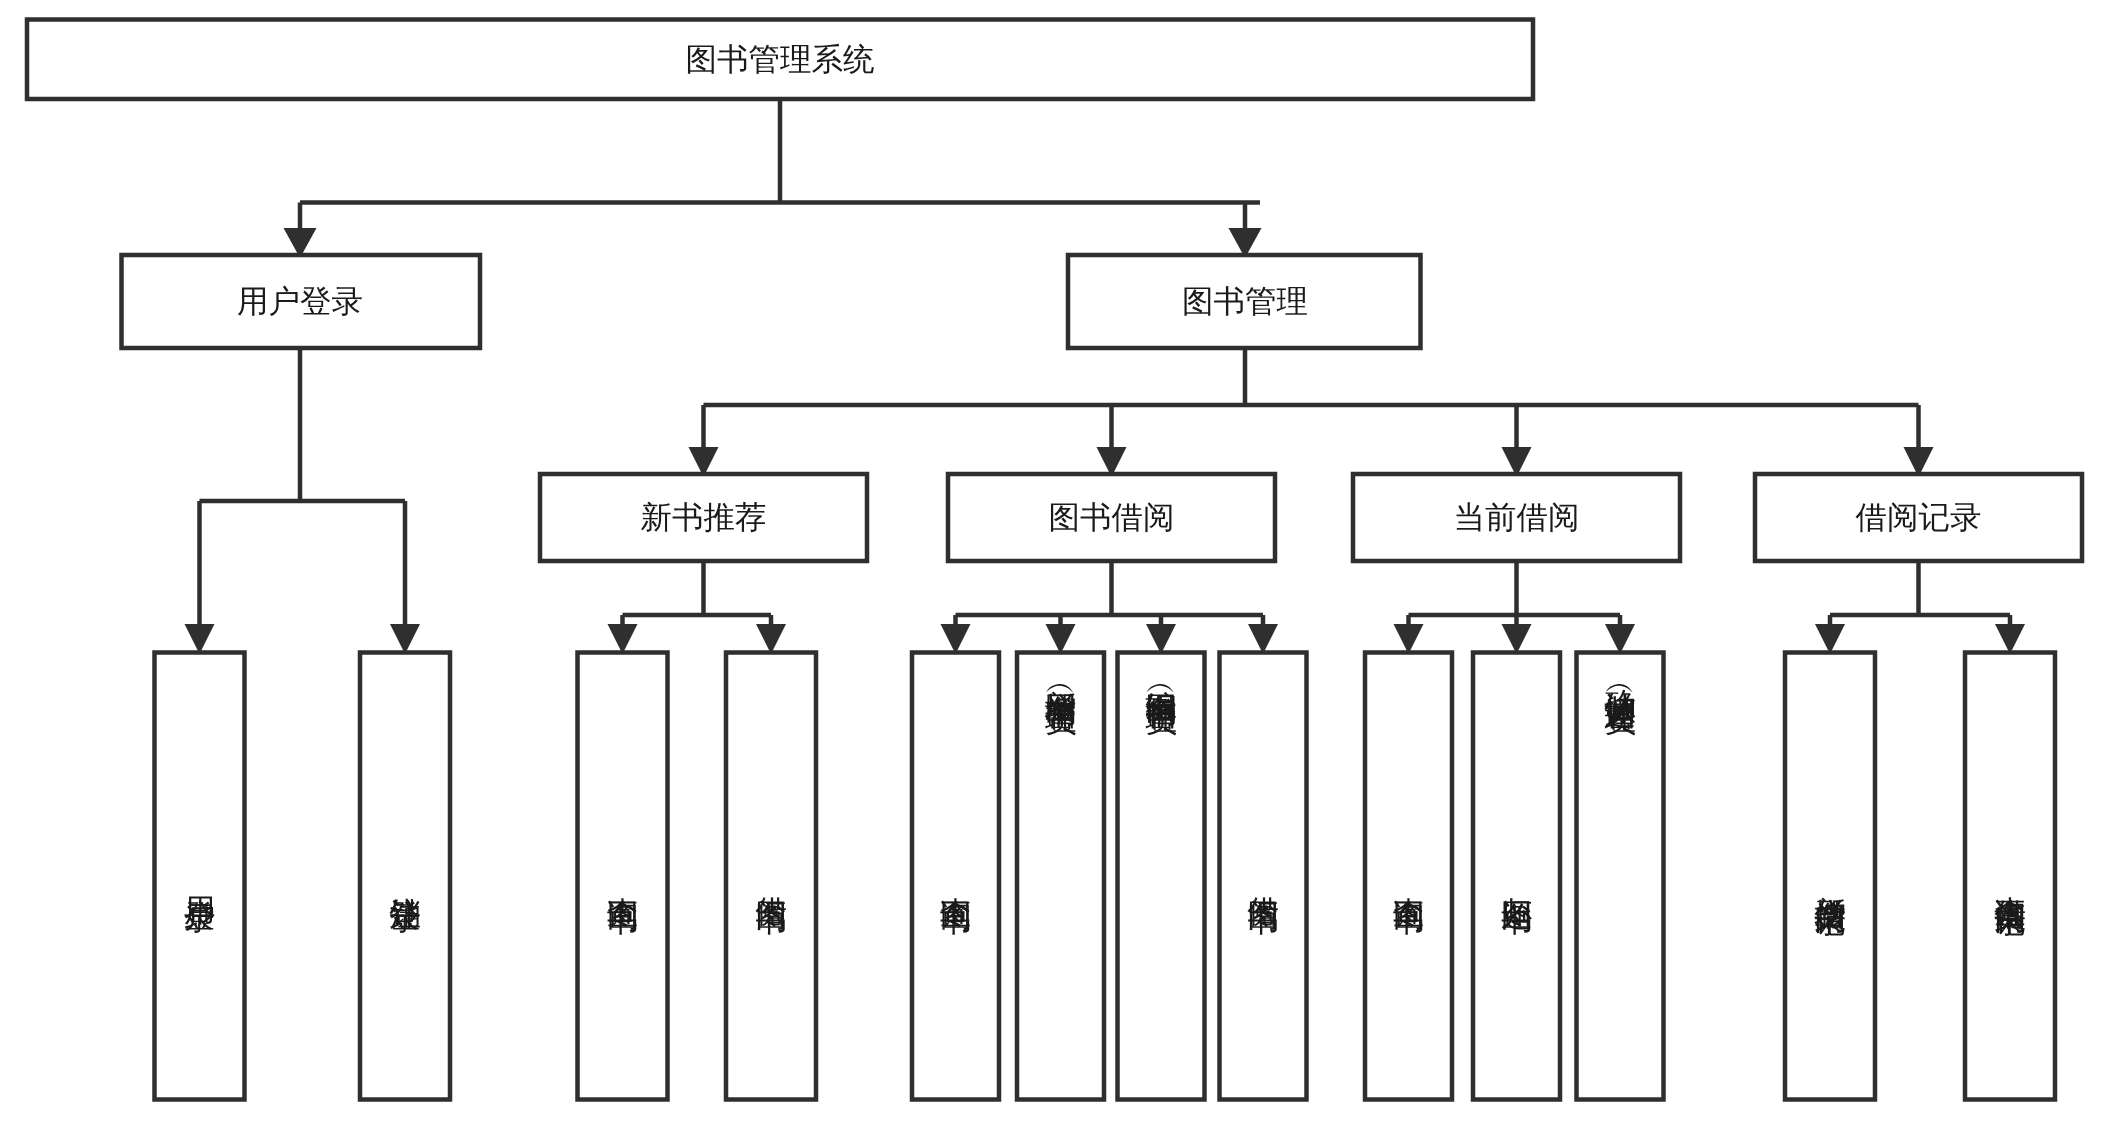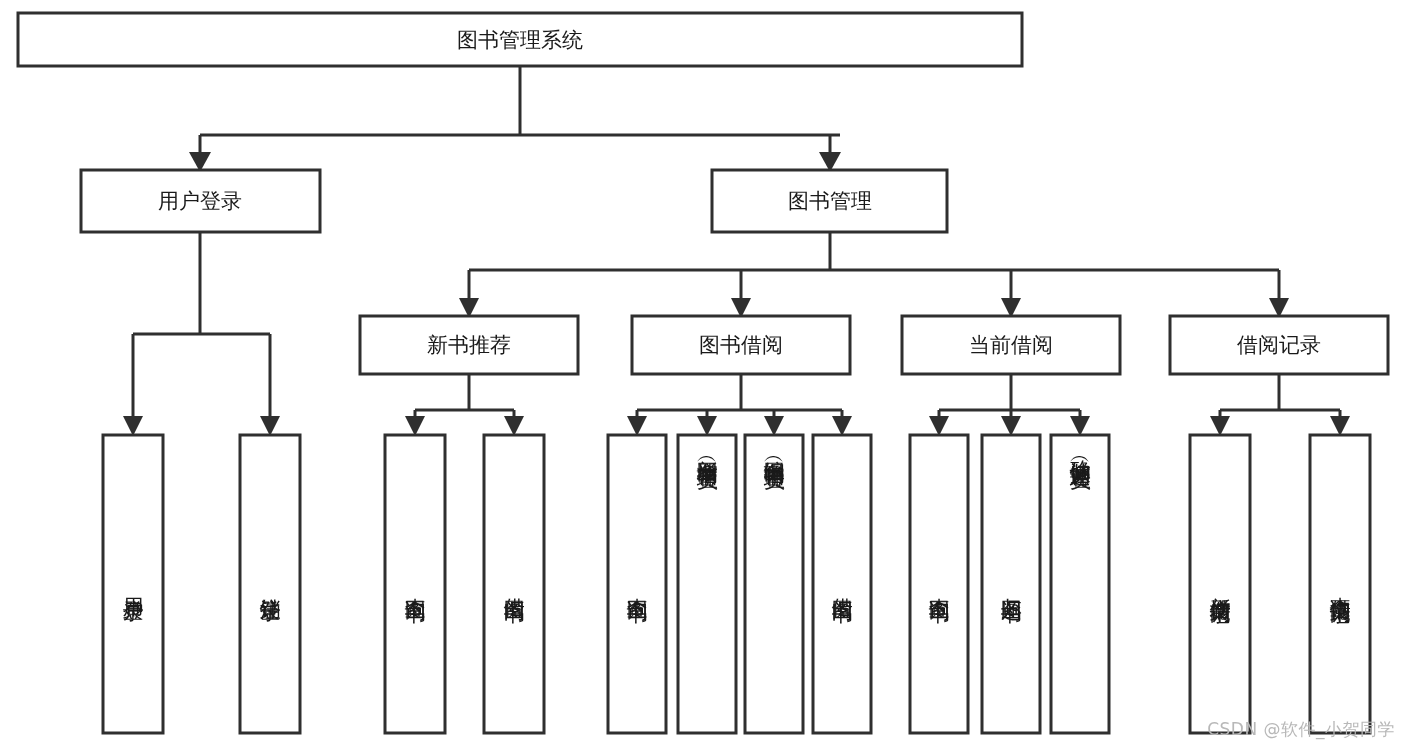--- a/index.html
+++ b/index.html
@@ -244,15 +244,14 @@
   <div class="vert-label-wrap" style="left:1051px; top:435px; width:58px; height:298px; align-items:flex-start;">
     <div class="vert-label" style="margin-top:8px;">确认归还（管理员）</div>
   </div>
   <div class="vert-label-wrap" style="left:1190px; top:435px; width:60px; height:298px;">
     <div class="vert-label">新增借阅记录</div>
   </div>
   <div class="vert-label-wrap" style="left:1310px; top:435px; width:60px; height:298px;">
     <div class="vert-label">查询借阅记录</div>
   </div>
 
-  <div id="watermark">CSDN @软件_小贺同学</div>
 
 </div>
 
 </body></html>

